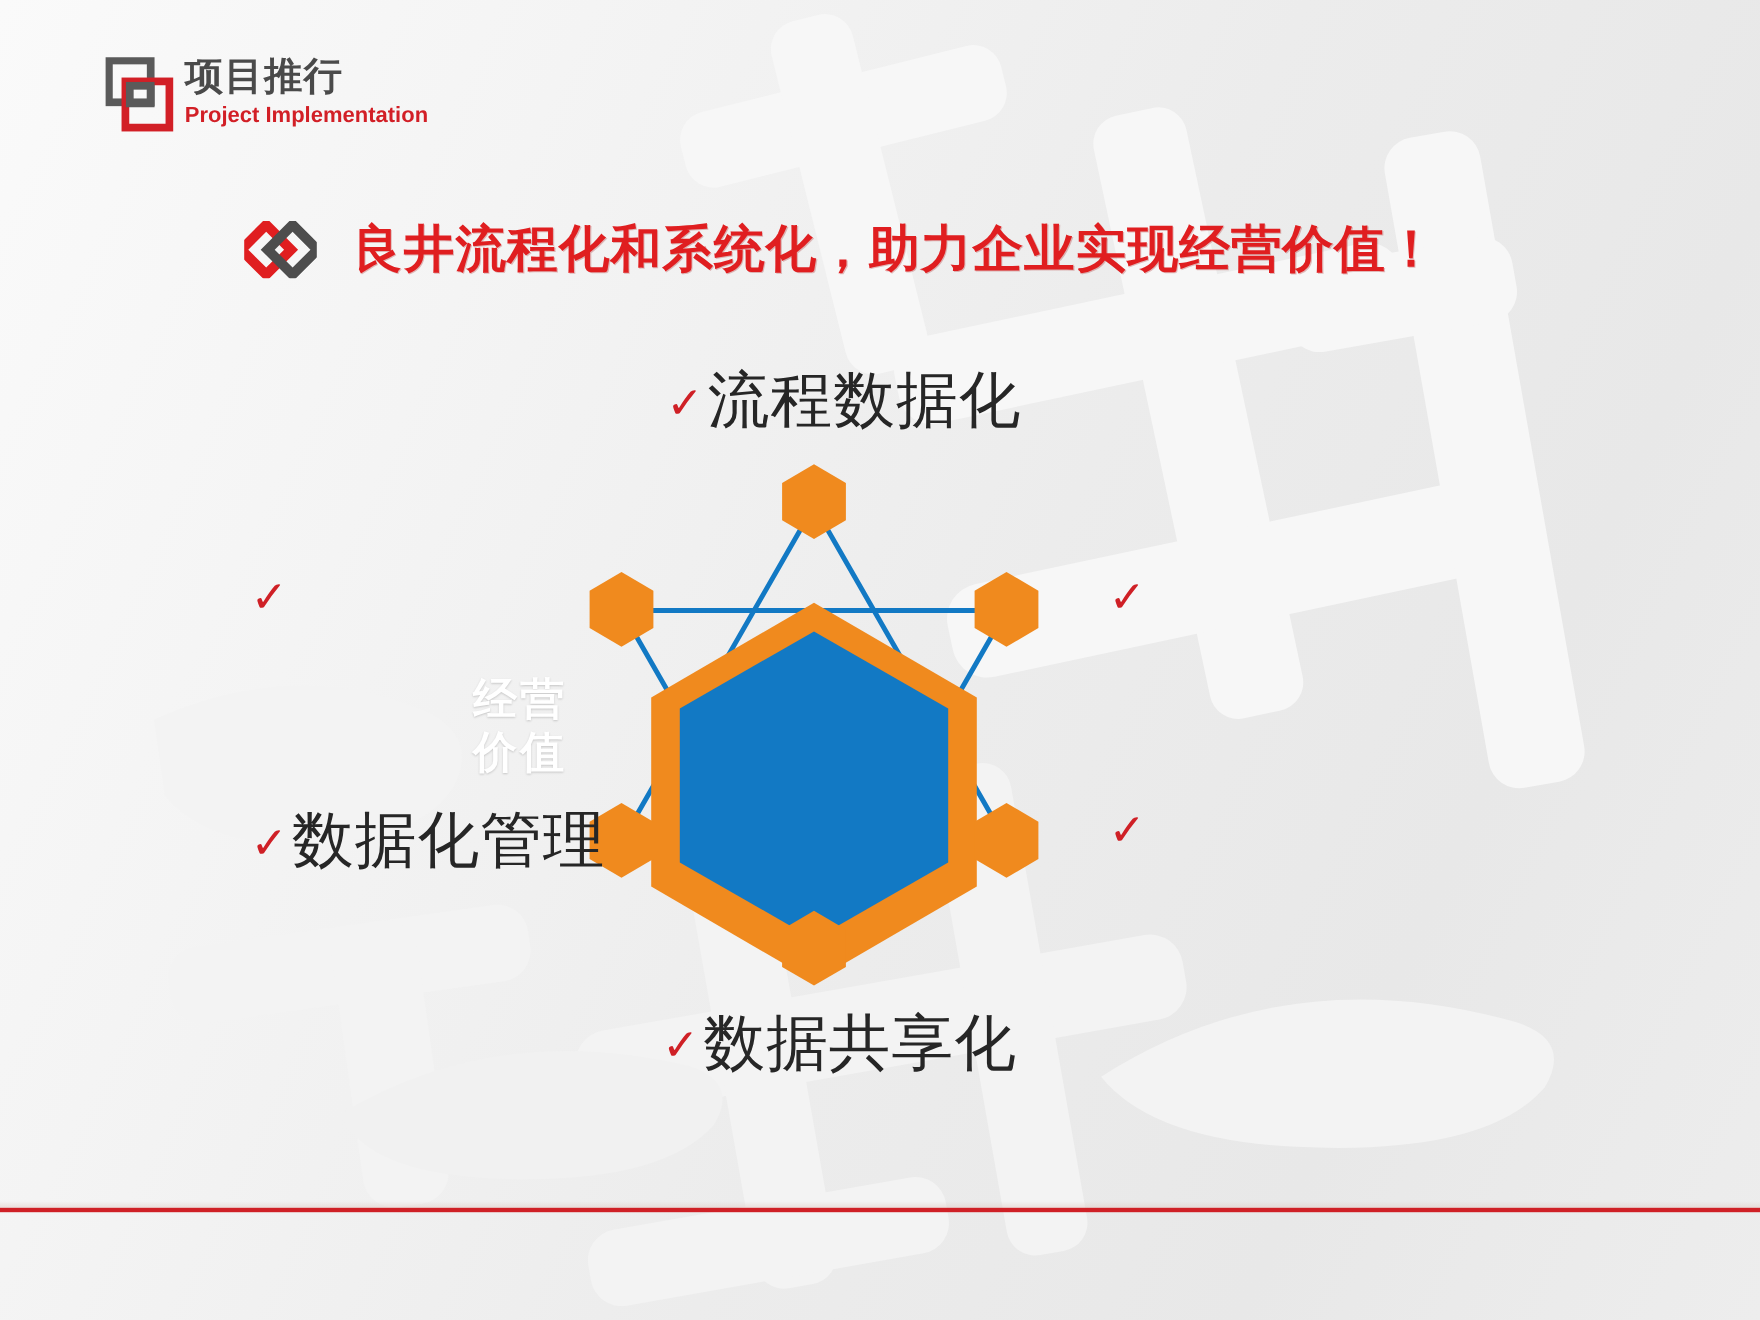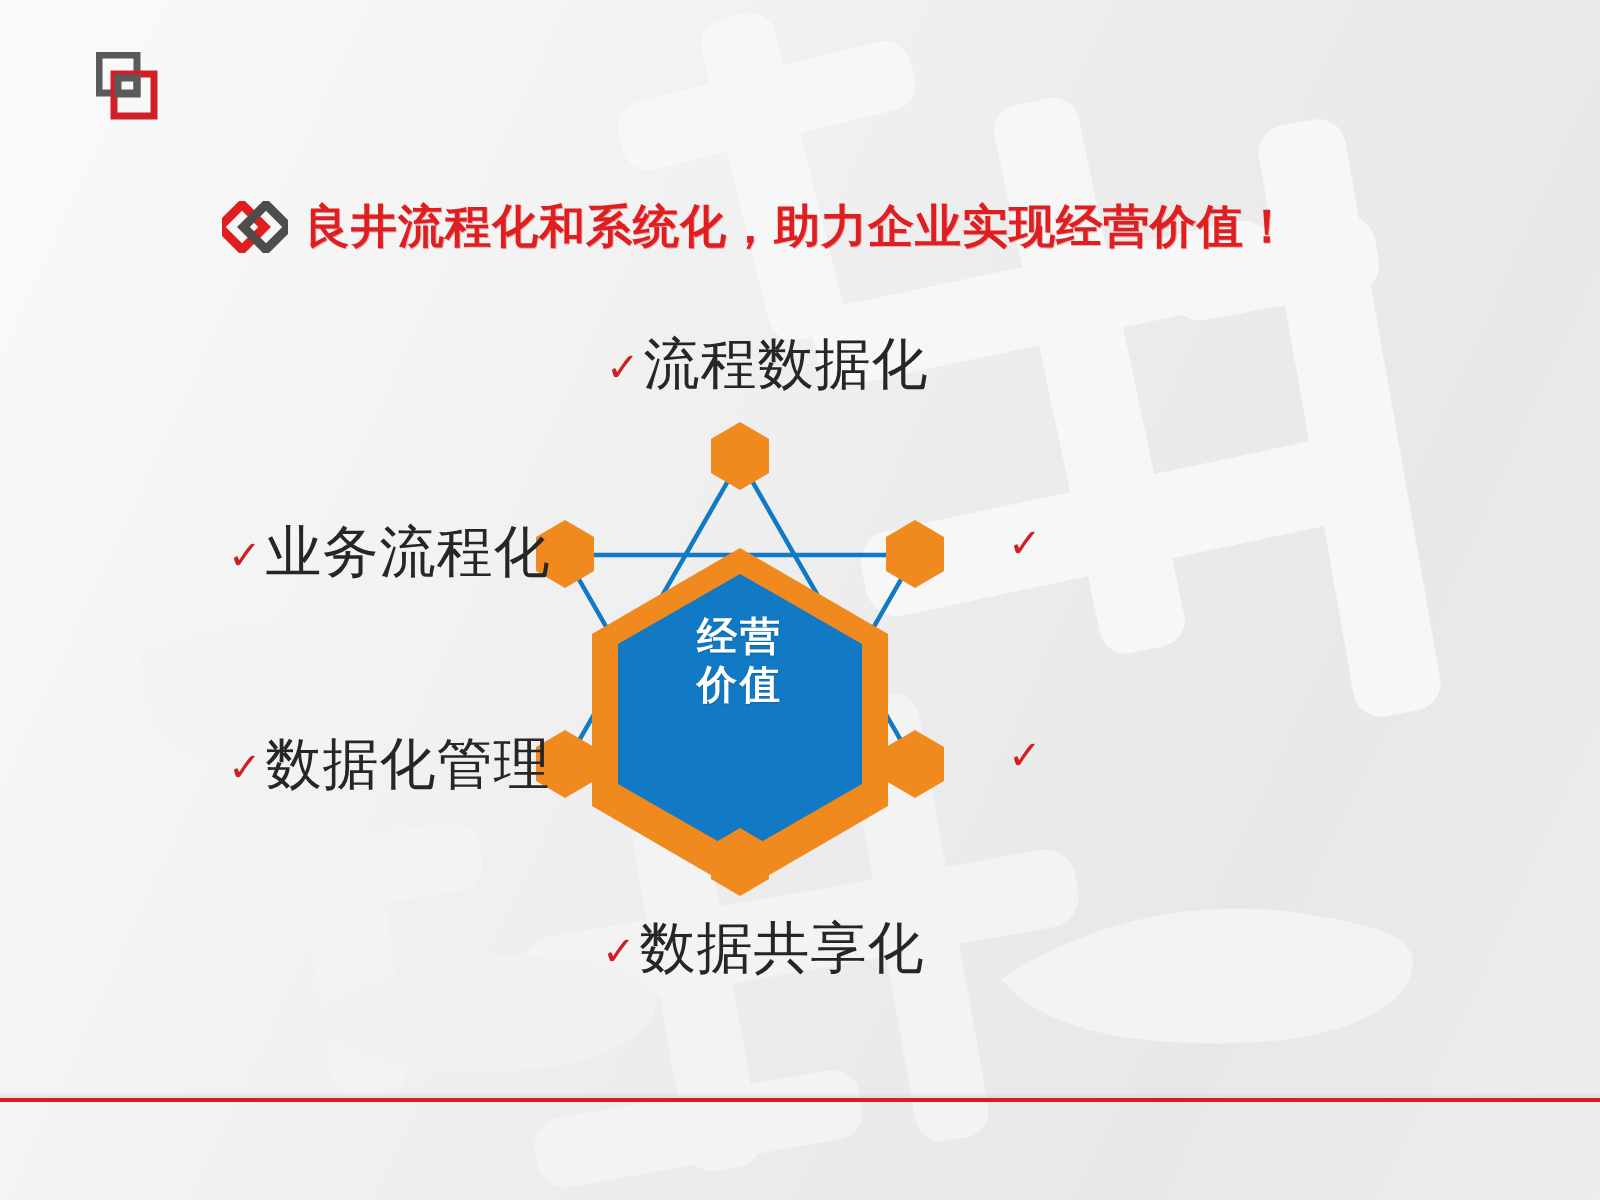--- a/index.html
+++ b/index.html
@@ -28,36 +28,36 @@
     line-height:40px;white-space:nowrap;
   }
   .logo-en{
     font-size:20px;font-weight:bold;color:#d21f26;letter-spacing:0px;
     line-height:26px;white-space:nowrap;margin-top:2px;
   }
 
   
   .title-row{
     position:absolute;left:222px;top:196px;
-    display:flex;align-items:center;gap:16px;
+    display:flex;align-items:center;gap:32px;
   }
   .title-bullet{width:66px;height:52px;flex:0 0 auto;}
   .title-text{
     font-size:46px;font-weight:bold;color:#e01e20;
     white-space:nowrap;letter-spacing:1px;
     text-shadow:1px 1px 0 rgba(160,0,0,.25);
   }
 
   
   .diagram{position:absolute;left:430px;top:400px;width:620px;height:520px;}
   .diagram svg{display:block;}
 
   .center-label{
     position:absolute;left:0;top:0;width:620px;height:520px;
-    display:flex;flex-direction:column;align-items:center;justify-content:center;
+    display:flex;flex-direction:column;align-items:flex-start;justify-content:center;
     pointer-events:none;
   }
   .center-label .cl{
     color:#ffffff;font-size:40px;font-weight:bold;line-height:48px;
     letter-spacing:3px;text-align:center;
     text-shadow:0 1px 2px rgba(0,0,0,.18);
   }
 
   
   .lbl{position:absolute;display:flex;align-items:center;white-space:nowrap;}
@@ -131,20 +131,24 @@
   </div>
 
   <div class="logo">
     <div class="logo-mark">
       <svg width="62" height="68" viewBox="0 0 62 68" aria-hidden="true">
         <rect x="3" y="3" width="38" height="38" fill="none" stroke="#5a5a5a" stroke-width="7"></rect>
         <rect x="18" y="22" width="40" height="42" fill="none" stroke="#d21f26" stroke-width="7"></rect>
         <rect x="22" y="26" width="19" height="16" fill="none" stroke="#5a5a5a" stroke-width="7"></rect>
       </svg>
     </div>
+    <div class="logo-text">
+      <div class="logo-cn">项目推行</div>
+      <div class="logo-en">Project Implementation</div>
+    </div>
   </div>
 
   <div class="title-row">
     <div class="title-bullet">
       <svg width="66" height="52" viewBox="0 0 66 52" aria-hidden="true">
         <g transform="translate(20,26) rotate(45)">
           <rect x="-16" y="-16" width="32" height="32" fill="none" stroke="#e01e20" stroke-width="9"></rect>
         </g>
         <g transform="translate(44,26) rotate(45)">
           <rect x="-16" y="-16" width="32" height="32" fill="none" stroke="#4d4d4d" stroke-width="9"></rect>
@@ -191,21 +195,20 @@
     </div>
   </div>
 
   <div class="lbl lbl-top">
     <span class="chk">✓</span>
     <span class="txt">流程数据化</span>
   </div>
 
   <div class="lbl lbl-upleft">
     <span class="chk">✓</span>
-    <span class="txt">业务流程化</span>
   </div>
 
   <div class="lbl lbl-upright">
     <span class="chk">✓</span>
   </div>
 
   <div class="lbl lbl-lowleft">
     <span class="chk">✓</span>
     <span class="txt">数据化管理</span>
   </div>

